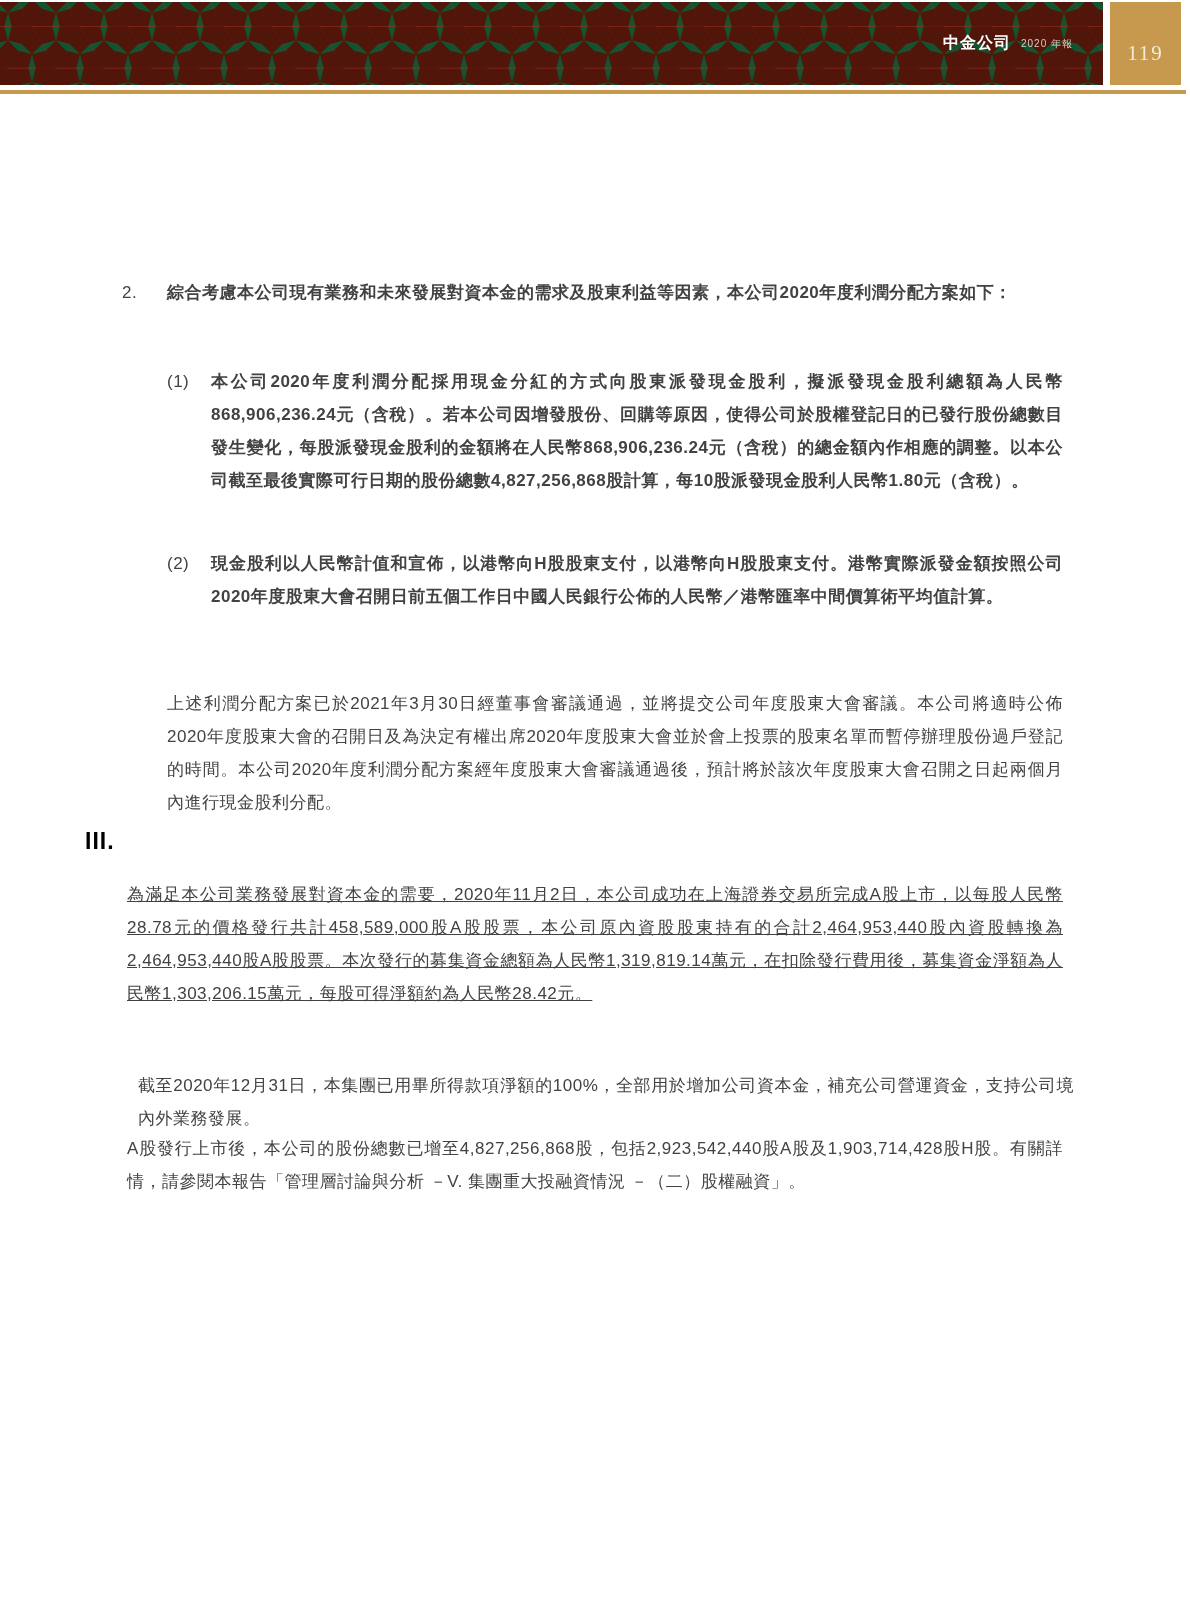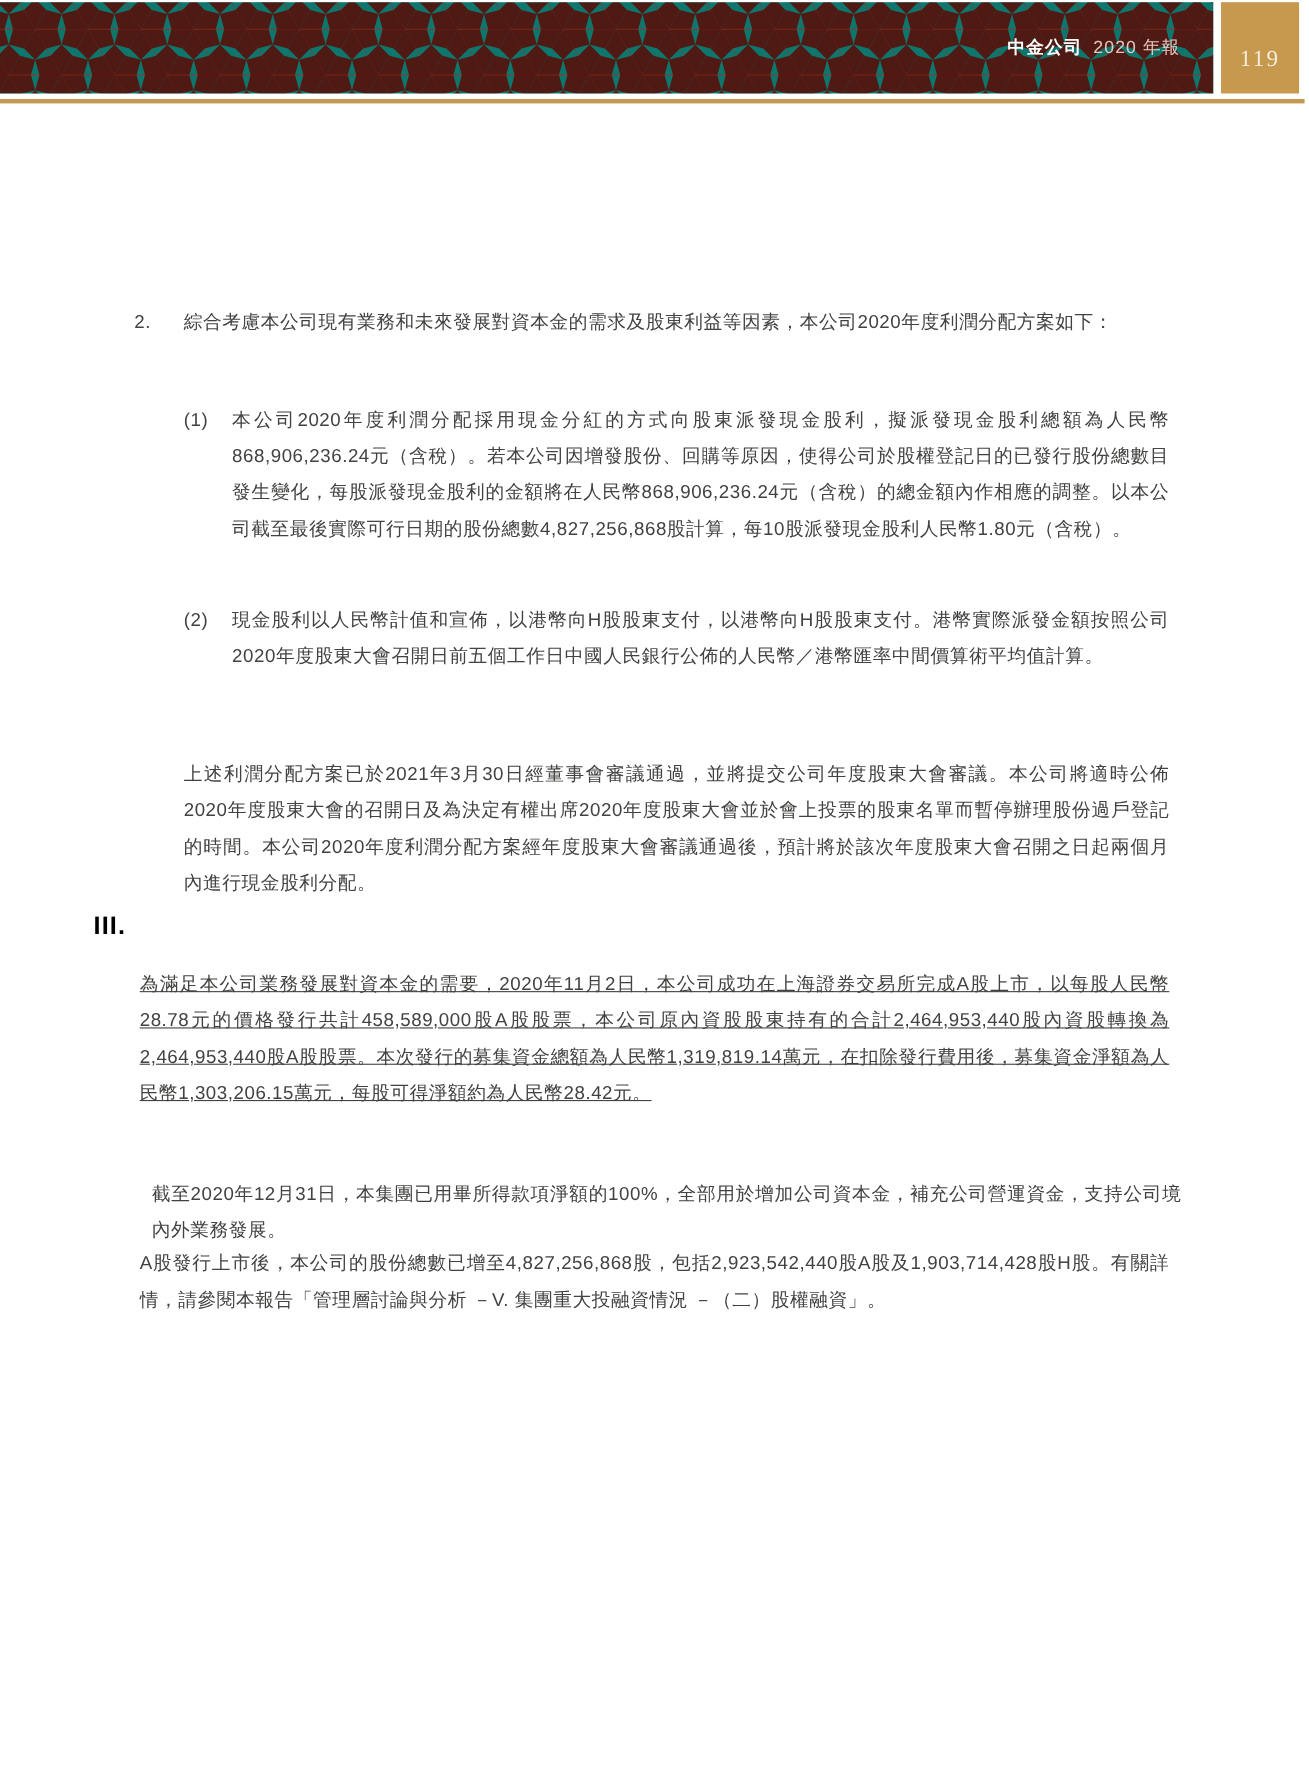--- a/index.html
+++ b/index.html
@@ -4,48 +4,48 @@
 <style>
   html,body{margin:0;padding:0;background:#ffffff;}
   body{
     width:1190px;height:1615px;position:relative;overflow:hidden;
     font-family:"Liberation Sans","DejaVu Sans",sans-serif;
     color:#424240;
   }
   
   .band{
     position:absolute;left:0;top:2px;width:1103px;height:83px;
-    background:#0f766e;overflow:hidden;
+    background:#14532d;overflow:hidden;
   }
   .band svg{position:absolute;left:0;top:0;}
   .band-text{
     position:absolute;right:30px;top:0;height:83px;
     display:flex;align-items:center;gap:10px;z-index:2;
   }
   .band-company{font-size:16px;font-weight:bold;color:#ffffff;letter-spacing:1px;}
-  .band-report{font-size:16px;color:rgba(255,226,218,0.85);letter-spacing:1px;}
+  .band-report{font-size:10px;color:rgba(255,226,218,0.85);letter-spacing:1px;}
   .pagebox{
     position:absolute;left:1110px;top:2px;width:71px;height:83px;
     background:#c6994f;display:flex;align-items:center;justify-content:center;
     padding-top:19px;box-sizing:border-box;
   }
   .pagenum{
     font-family:"Liberation Serif","DejaVu Serif",serif;
     font-size:21px;color:#f4ecd8;letter-spacing:2px;
   }
   .rule{
     position:absolute;left:0;top:90px;width:1186px;height:4px;
     background:#c6994f;
   }
   
   .blk{position:absolute;font-size:17px;line-height:33px;letter-spacing:0.5px;}
   .flexrow{display:flex;}
   .num{flex:0 0 45px;}
   .subnum{flex:0 0 44px;}
-  .txt{flex:1;text-align:justify;}
+  .txt{flex:1;text-align:justify;font-weight:bold;}
   .para{text-align:justify;}
   
   .heading{
     position:absolute;left:85px;top:824px;display:flex;
     color:#000000;font-weight:bold;font-size:23px;line-height:34px;
   }
   .heading .hnum{width:43px;letter-spacing:1px;}
   .heading .htitle{letter-spacing:2.5px;}
 </style>
 </head>

